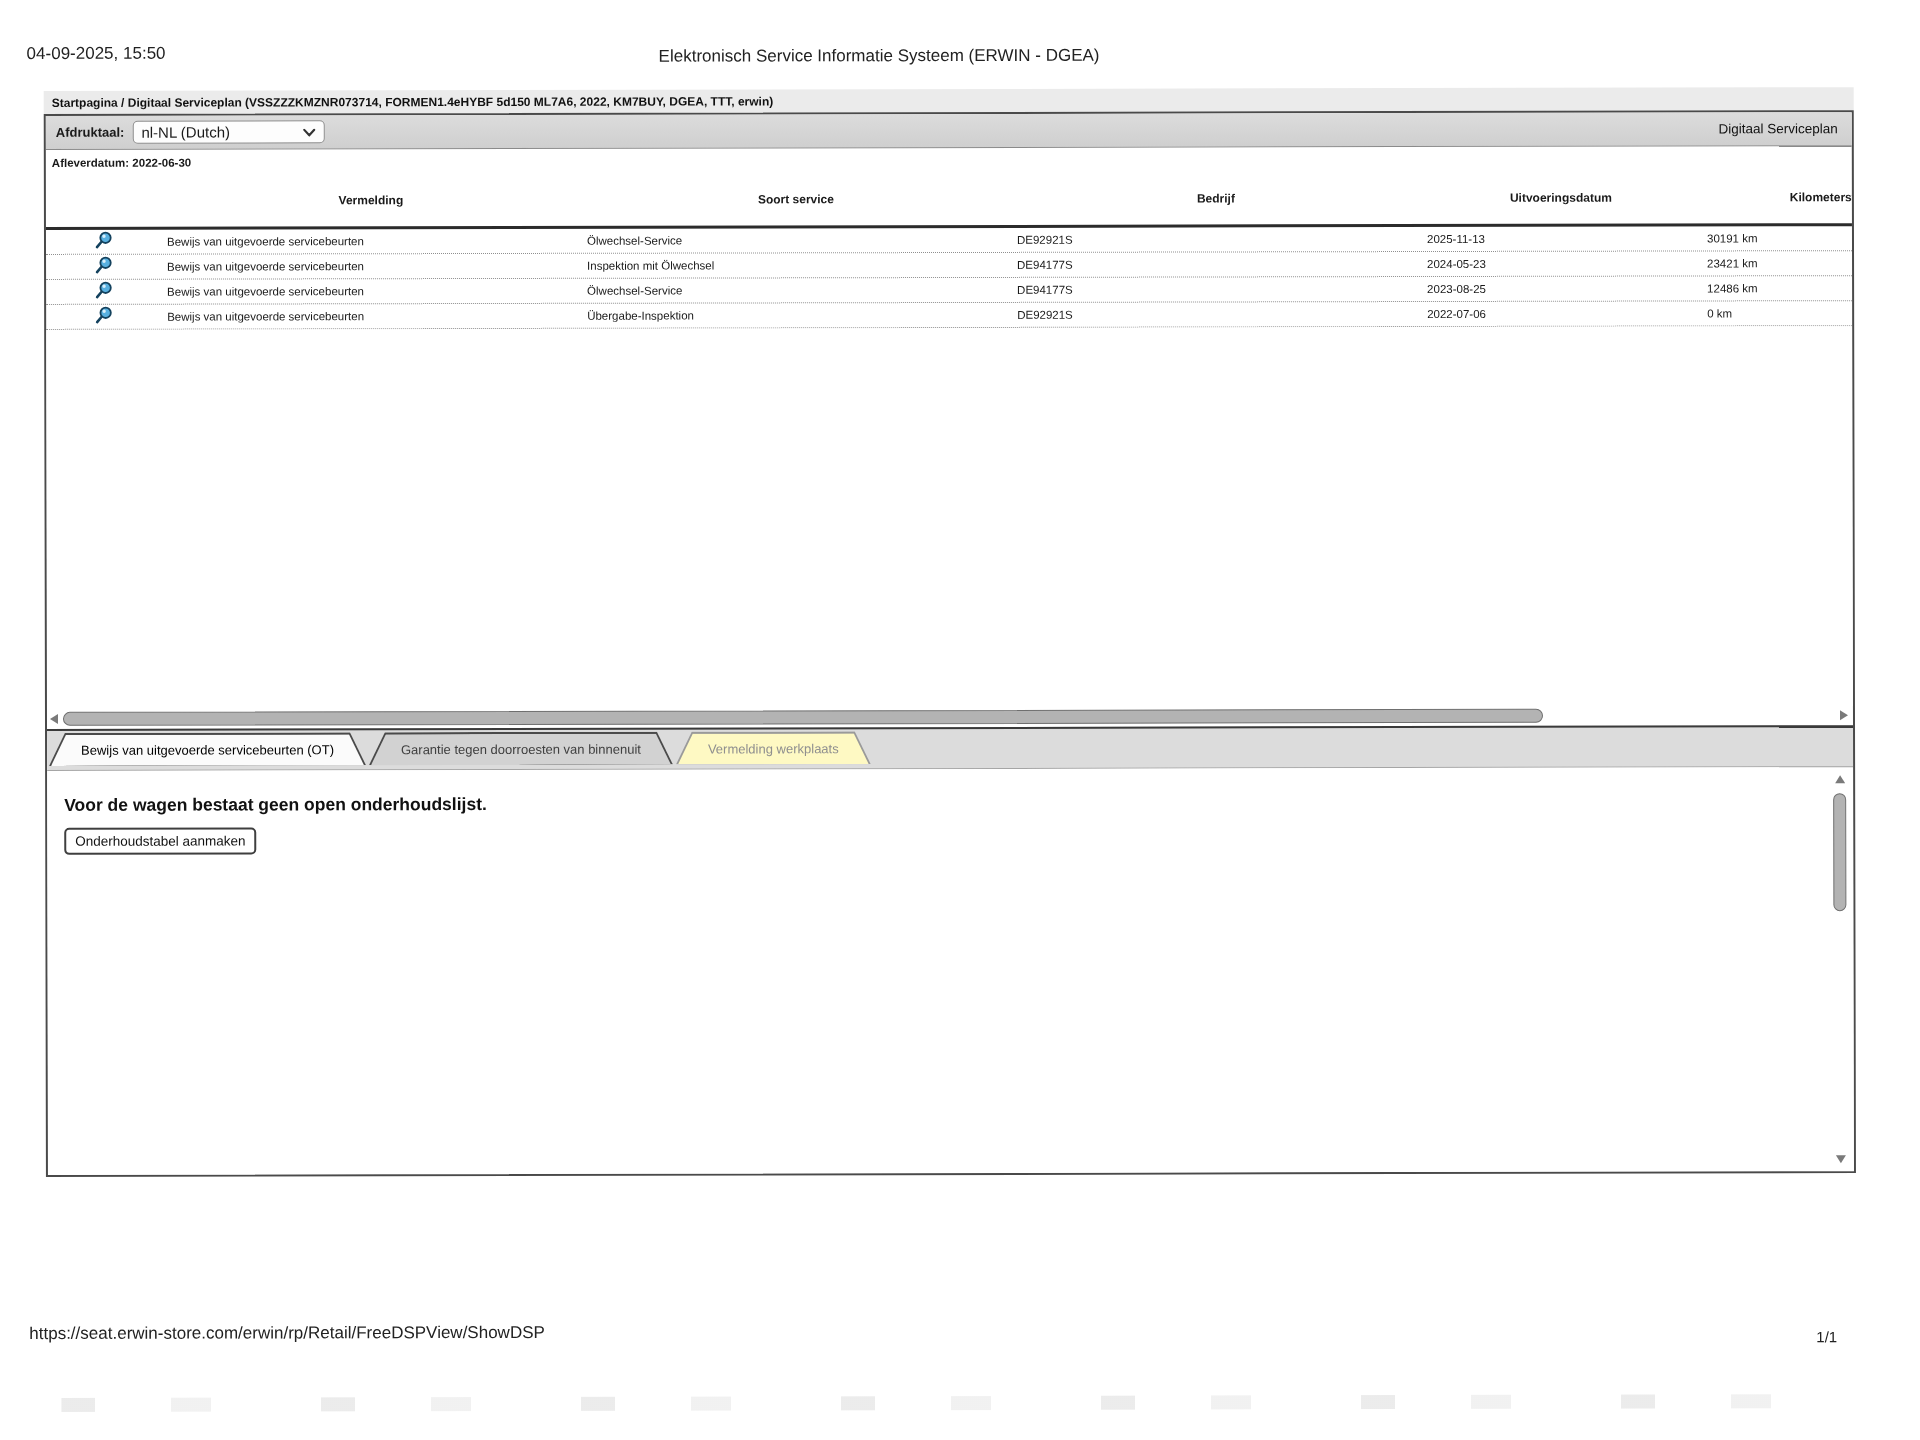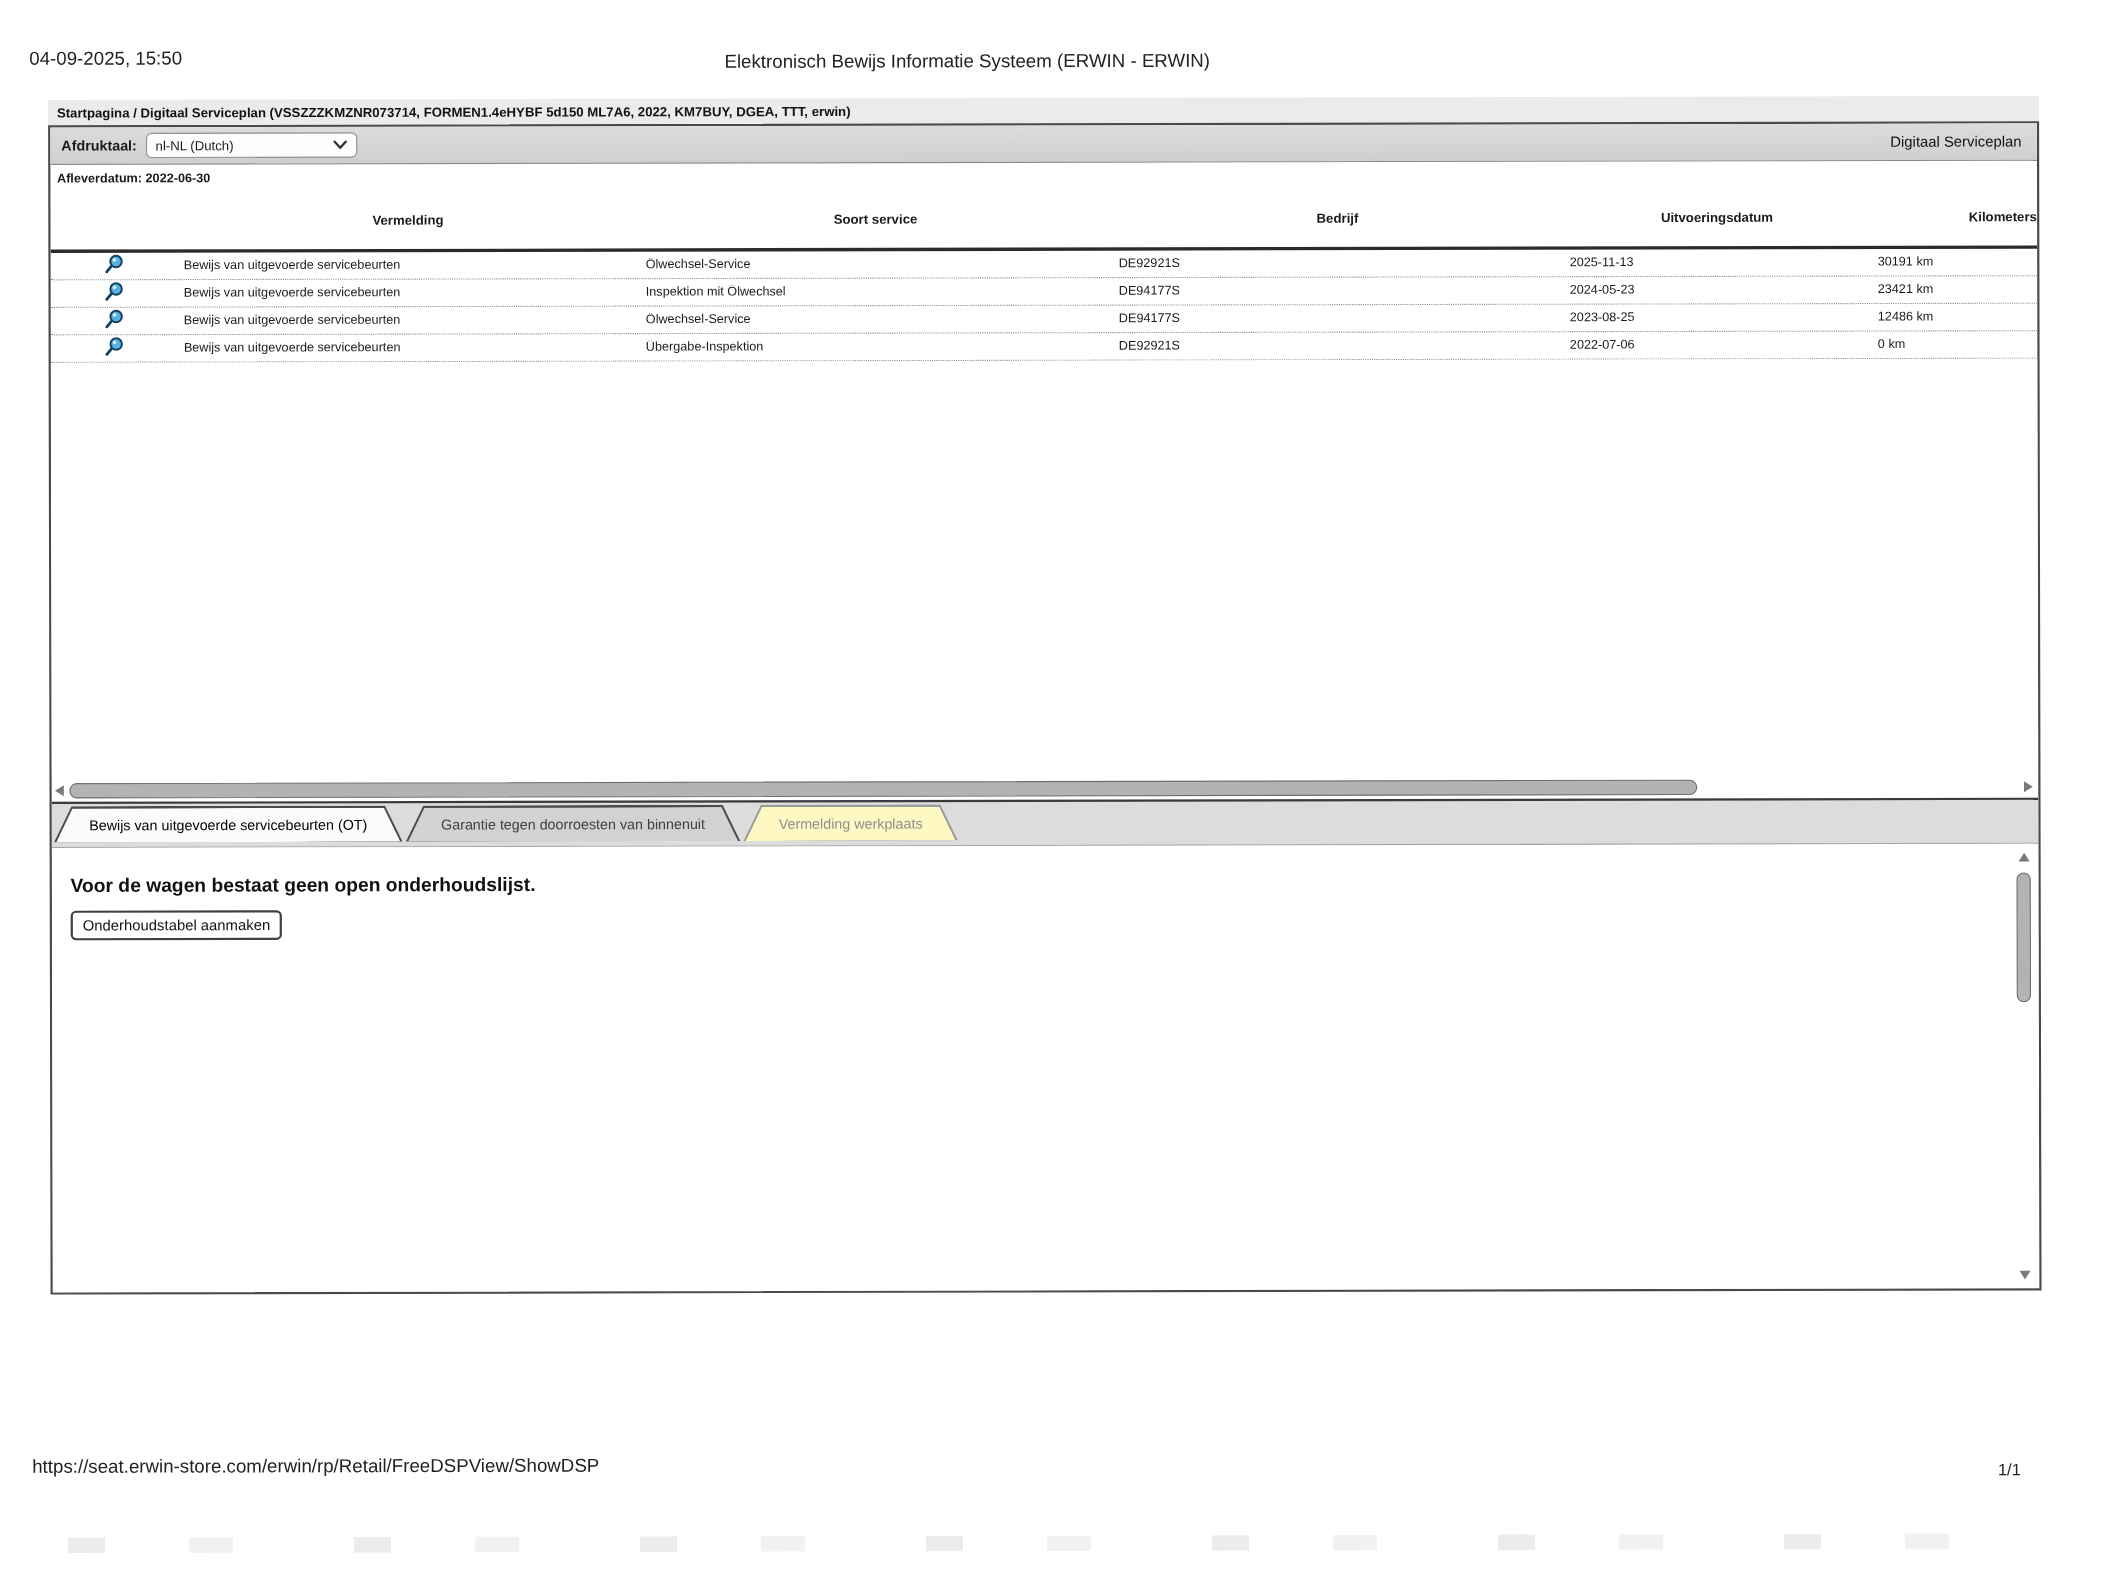--- a/index.html
+++ b/index.html
@@ -23,21 +23,21 @@
   .breadcrumb-bar span { font-size: 12px; font-weight: bold; color: #111; white-space: nowrap; }
 
   
   .panel { position: absolute; left: 45px; top: 112px; width: 1810px; height: 1063px;
     border: 2px solid #4a4a4a; background: #fff; display: flex; flex-direction: column; overflow: hidden; }
 
   .toolbar { height: 34px; background: linear-gradient(#dcdcdc, #cfcfcf); border-bottom: 1px solid #8a8a8a;
     display: flex; align-items: center; padding: 0 10px; flex: none; }
   .toolbar-label { font-size: 13px; font-weight: bold; margin-right: 8px; }
   .lang-select { width: 192px; height: 23px; background: #fdfdfd; border: 1px solid #8f8f8f;
-    border-radius: 5px; display: flex; align-items: center; padding: 0 8px; font-size: 12px; cursor: default; }
+    border-radius: 5px; display: flex; align-items: center; padding: 0 8px; font-size: 15px; cursor: default; }
   .lang-select .sel-text { flex: 1; white-space: nowrap; overflow: hidden; }
   .panel-title { margin-left: auto; font-size: 13.5px; color: #111; padding-right: 4px; }
 
   .delivery-row { height: 25px; display: flex; align-items: center; padding-left: 6px; flex: none; }
   .delivery-row span { font-size: 11.5px; font-weight: bold; }
 
   
   .grid-row { display: grid; grid-template-columns: 115px 420px 430px 410px 280px 265px; width: 1920px; }
   .thead { height: 55px; align-items: center; border-bottom: 3px solid #2b2b2b; flex: none; }
   .thead .th { font-size: 12px; font-weight: bold; text-align: center; white-space: nowrap; }
@@ -85,21 +85,21 @@
     border-bottom: 8px solid #7a7a7a; }
   .arr-down { left: 4px; bottom: 2px; border-left: 5px solid transparent; border-right: 5px solid transparent;
     border-top: 8px solid #7a7a7a; }
 </style>
 </head>
 <body>
 
 <div class="sheet">
 
   <div class="print-timestamp">04-09-2025, 15:50</div>
-  <div class="print-title">Elektronisch Bewijs Informatie Systeem (ERWIN - ERWIN)</div>
+  <div class="print-title">Elektronisch Service Informatie Systeem (ERWIN - DGEA)</div>
 
   <div class="breadcrumb-bar">
     <span>Startpagina / Digitaal Serviceplan (VSSZZZKMZNR073714, FORMEN1.4eHYBF 5d150 ML7A6, 2022, KM7BUY, DGEA, TTT, erwin)</span>
   </div>
 
   <div class="panel">
 
     <div class="toolbar">
       <span class="toolbar-label">Afdruktaal:</span>
       <div class="lang-select">

